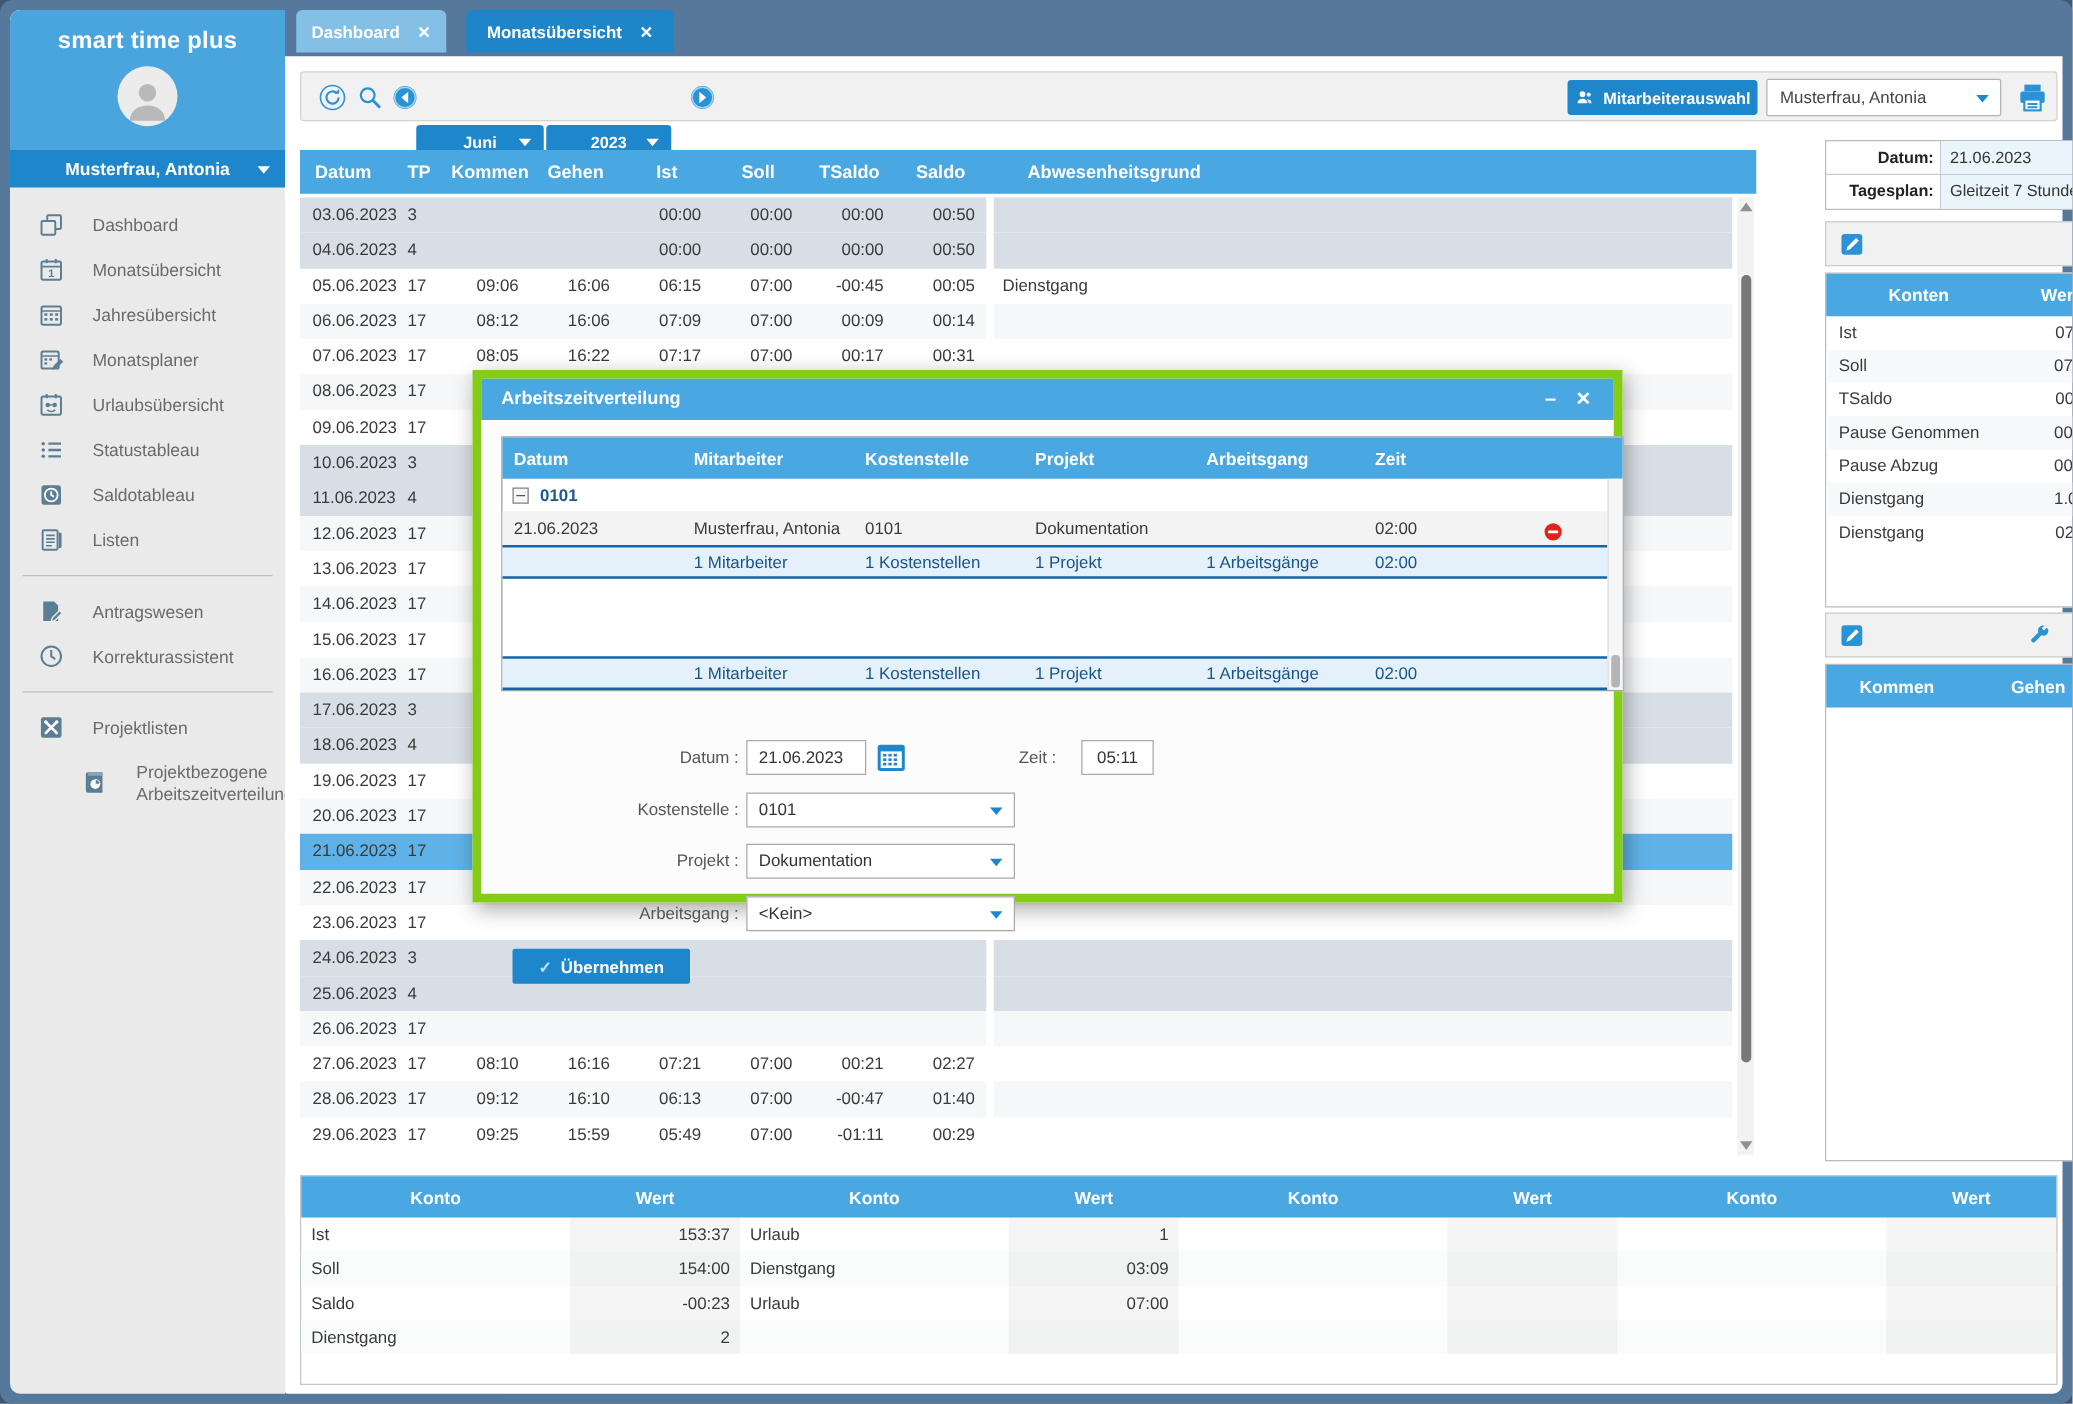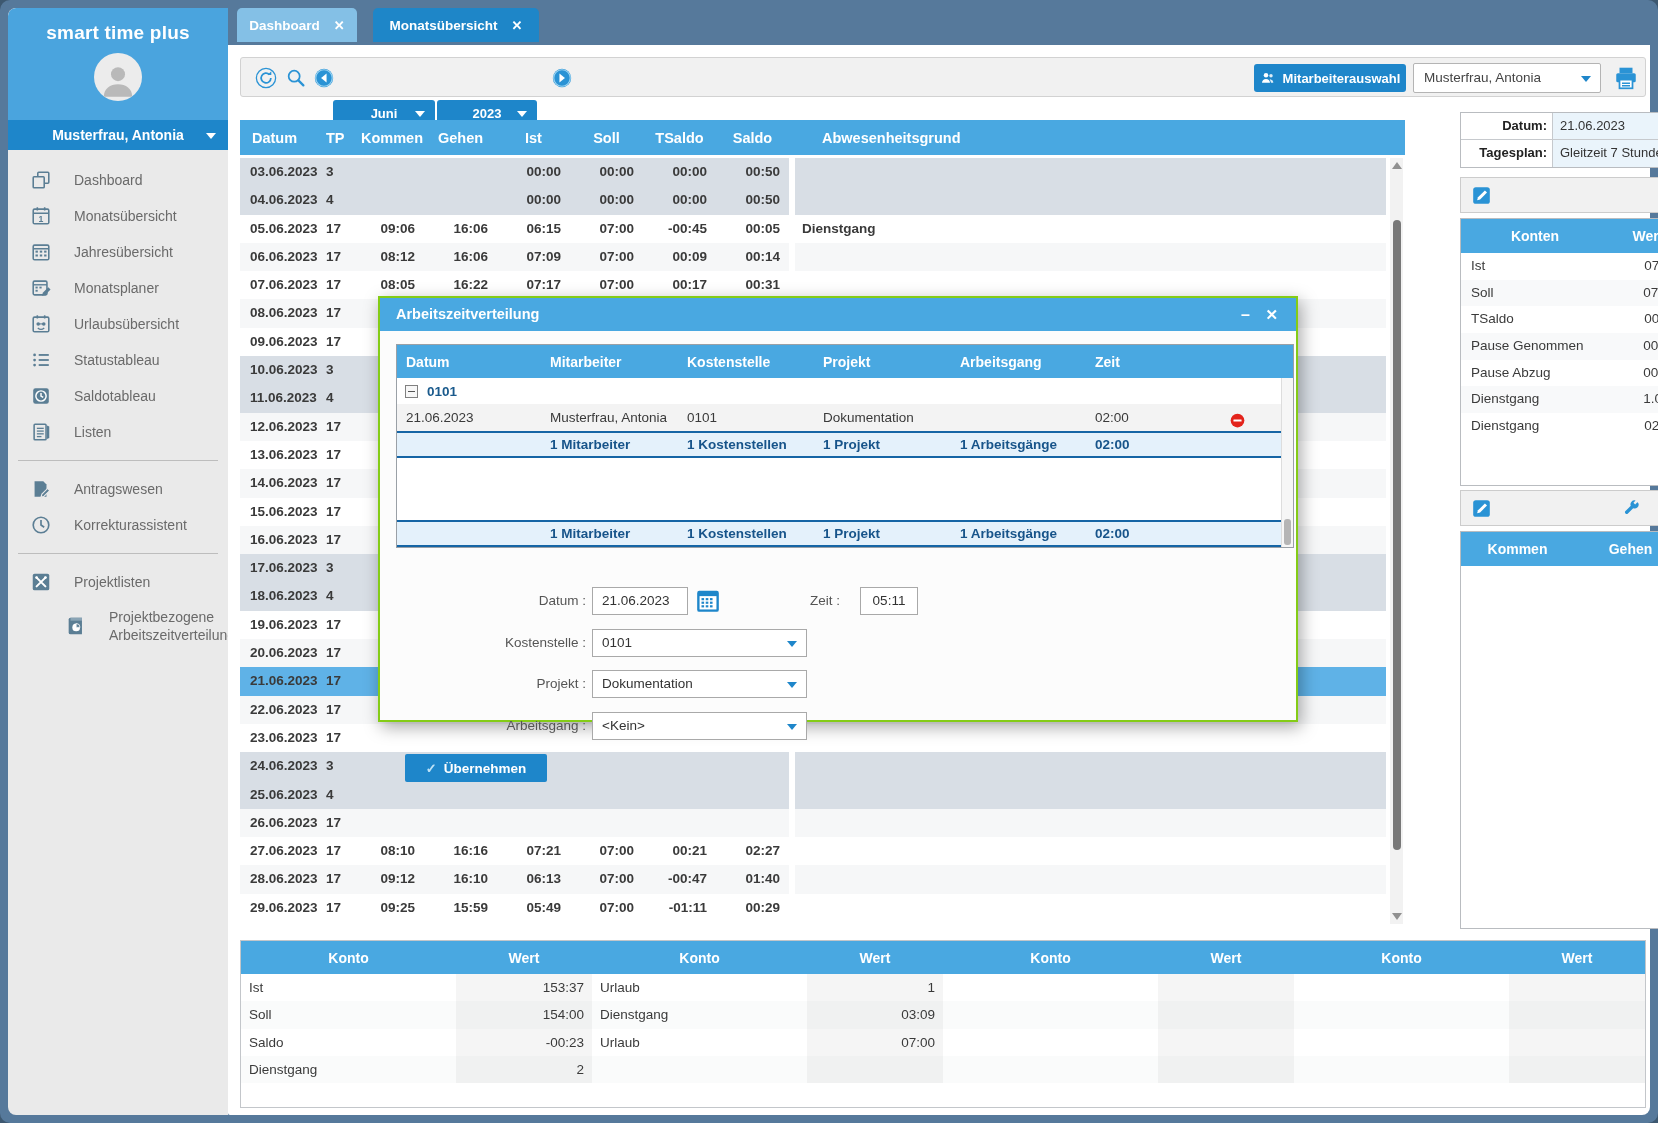--- a/index.html
+++ b/index.html
@@ -37,21 +37,21 @@
   .tool-ic { position:absolute; top:9px; width:22px; height:22px; cursor:pointer; }
   .btn-blue { background:#1e86ca; color:#fff; font-weight:bold; font-size:13px; border-radius:3px; cursor:pointer; }
   .sel-btn { position:absolute; top:6px; height:28px; line-height:28px; text-align:center;margin-top:36px; }
   .sel-btn .chev { position:absolute; right:10px; top:11px; color:#fff; }
   .btn-emp { position:absolute; left:1013px; top:6px; width:152px; height:28px; display:flex; align-items:center; justify-content:center; gap:7px; }
   .emp-select { position:absolute; left:1172px; top:5px; width:188px; height:30px; background:#fff; border:1px solid #b4b4b4; border-radius:2px; font-size:13.5px; color:#444; line-height:28px; padding-left:10px; cursor:pointer; }
   .emp-select .chev { position:absolute; right:9px; top:12px; color:#1e86ca; }
   .print-ic { position:absolute; left:1372px; top:7px; width:26px; height:26px; cursor:pointer; }
 
   
-  .maingrid { grid-template-columns:84px 36px 64px 73px 73px 73px 73px 73px 6px 1fr;font-weight:bold; }
+  .maingrid { grid-template-columns:84px 36px 64px 73px 73px 73px 73px 73px 6px 1fr; }
   .thead { position:absolute; left:240px; top:120px; width:1165px; height:35px; background:#49a8e1; display:grid; align-items:center; color:#fff; font-weight:bold; font-size:14.5px; }
   .thead span.hc { text-align:center; }
   .thead span.hl { padding-left:12px; }
   .thead span.habw { padding-left:27px; }
   .tbody { position:absolute; left:240px; top:155px; width:1146px; height:775px; overflow:hidden; padding-top:3px; }
   .trow { display:grid; height:28.3px; line-height:28.3px; font-size:13.5px; color:#3a3a3a; cursor:pointer; }
   .trow.alt { background:#f6f7f8; }
   .trow.we { background:#d8dee5; }
   .trow.sel { background:#5fb2e7; }
   .trow .gapc { background:#fff; }
@@ -94,36 +94,36 @@
   .btable { position:absolute; left:240px; top:940px; width:1406px; height:168px; border:1px solid #c3c6ca; background:#fff; }
   .bgrid8 { grid-template-columns:215px 136px 215px 136px 215px 136px 215px 1fr; }
   .bthead { height:33px; background:#49a8e1; display:grid; align-items:center; color:#fff; font-weight:bold; font-size:14px; }
   .bthead span { text-align:center; }
   .btrow { display:grid; height:27.3px; line-height:27.3px; font-size:13.5px; color:#3a3a3a; }
   .btrow.alt { background:#fafbfb; }
   .btrow .bk { padding-left:8px; }
   .btrow .bw { text-align:right; padding-right:8px; background:rgba(0,0,0,.04); }
 
   
-  .dialog { position:absolute; left:378px; top:296px; width:920px; height:426px; background:#fcfcfc; border:2px solid #84cc16; box-shadow:3px 5px 16px rgba(0,0,0,.35); z-index:10; }
+  .dialog { position:absolute; left:378px; top:296px; width:920px; height:426px; background:#fcfcfc; border:7px solid #84cc16; box-shadow:3px 5px 16px rgba(0,0,0,.35); z-index:10; }
   .dlg-title { height:33px; background:#49a8e1; color:#fff; font-weight:bold; font-size:14.5px; line-height:33px; padding-left:16px; position:relative; }
   .dlg-min { position:absolute; right:46px; top:0; font-size:16px; font-weight:bold; cursor:pointer; }
   .dlg-close { position:absolute; right:18px; top:0; font-size:15px; font-weight:bold; cursor:pointer; }
   .dlg-table { position:absolute; left:16px; top:46px; width:898px; height:204px; border:1px solid #9aa0a6; background:#fff; }
   .dgrid { grid-template-columns:151px 137px 136px 137px 135px 1fr; }
   .dlg-thead { height:33px; background:#49a8e1; display:grid; align-items:center; color:#fff; font-weight:bold; font-size:14px; }
   .dlg-thead span { padding-left:2px; } .dlg-thead span:first-child { padding-left:9px; }
   .dlg-group { height:26px; display:flex; align-items:center; width:calc(100% - 12px); }
   .minusbox { width:13px; height:13px; border:1px solid #808080; background:#f7f7f7; margin-left:8px; position:relative; cursor:pointer; }
   .minusbox::after { content:""; position:absolute; left:2px; right:2px; top:5px; height:1.5px; background:#555; }
   .dlg-gname { margin-left:9px; font-size:13.5px; font-weight:bold; color:#1a5a8c; }
   .dlg-entry { position:relative; height:27px; line-height:27px; display:grid; background:#f3f3f3; font-size:13.5px; color:#3a3a3a; width:calc(100% - 12px); }
   .dlg-entry span { padding-left:2px; } .dlg-entry span:first-child { padding-left:9px; }
   .rm-ic { position:absolute; right:38px; top:6px; width:15px; height:15px; cursor:pointer; }
-  .dlg-sum { height:27px; line-height:23px; display:grid; background:#e4f1fb; border-top:2px solid #1565a5; border-bottom:2px solid #1565a5; color:#17548a; font-weight:bold; font-size:13.5px; width:calc(100% - 12px); }
+  .dlg-sum { height:27px; line-height:23px; display:grid; background:#e4f1fb; border-top:2px solid #1565a5; border-bottom:2px solid #1565a5; color:#17548a; font-weight:normal; font-size:13.5px; width:calc(100% - 12px); }
   .dlg-sum span { padding-left:2px; }
   .dlg-sum.pin { position:absolute; left:0; bottom:0; }
   .dlg-scroll { position:absolute; right:0; top:33px; bottom:0; width:12px; background:#f6f6f6; border-left:1px solid #ddd; }
   .dlg-sthumb { position:absolute; left:2px; bottom:2px; width:7px; height:26px; background:#b5b5b5; border-radius:3px; }
   .f-label { position:absolute; width:206px; text-align:right; font-size:13.5px; color:#555; line-height:28px; left:0; }
   .f-input { position:absolute; height:28px; border:1px solid #a9a9a9; background:#fff; font-size:13.5px; color:#333; line-height:26px; }
   .f-select { position:absolute; left:212px; width:215px; height:28px; border:1px solid #a9a9a9; background:#fff; font-size:13.5px; color:#333; line-height:26px; padding-left:9px; cursor:pointer; }
   .f-select .chev { position:absolute; right:9px; top:11px; color:#1e86ca; }
   .f-cal { position:absolute; left:315px; width:26px; height:26px; cursor:pointer; }
   .f-apply { position:absolute; left:25px; top:456px; width:142px; height:28px; background:#1e86ca; color:#fff; font-weight:bold; font-size:13.5px; display:flex; align-items:center; justify-content:center; gap:7px; border-radius:2px; cursor:pointer; }

